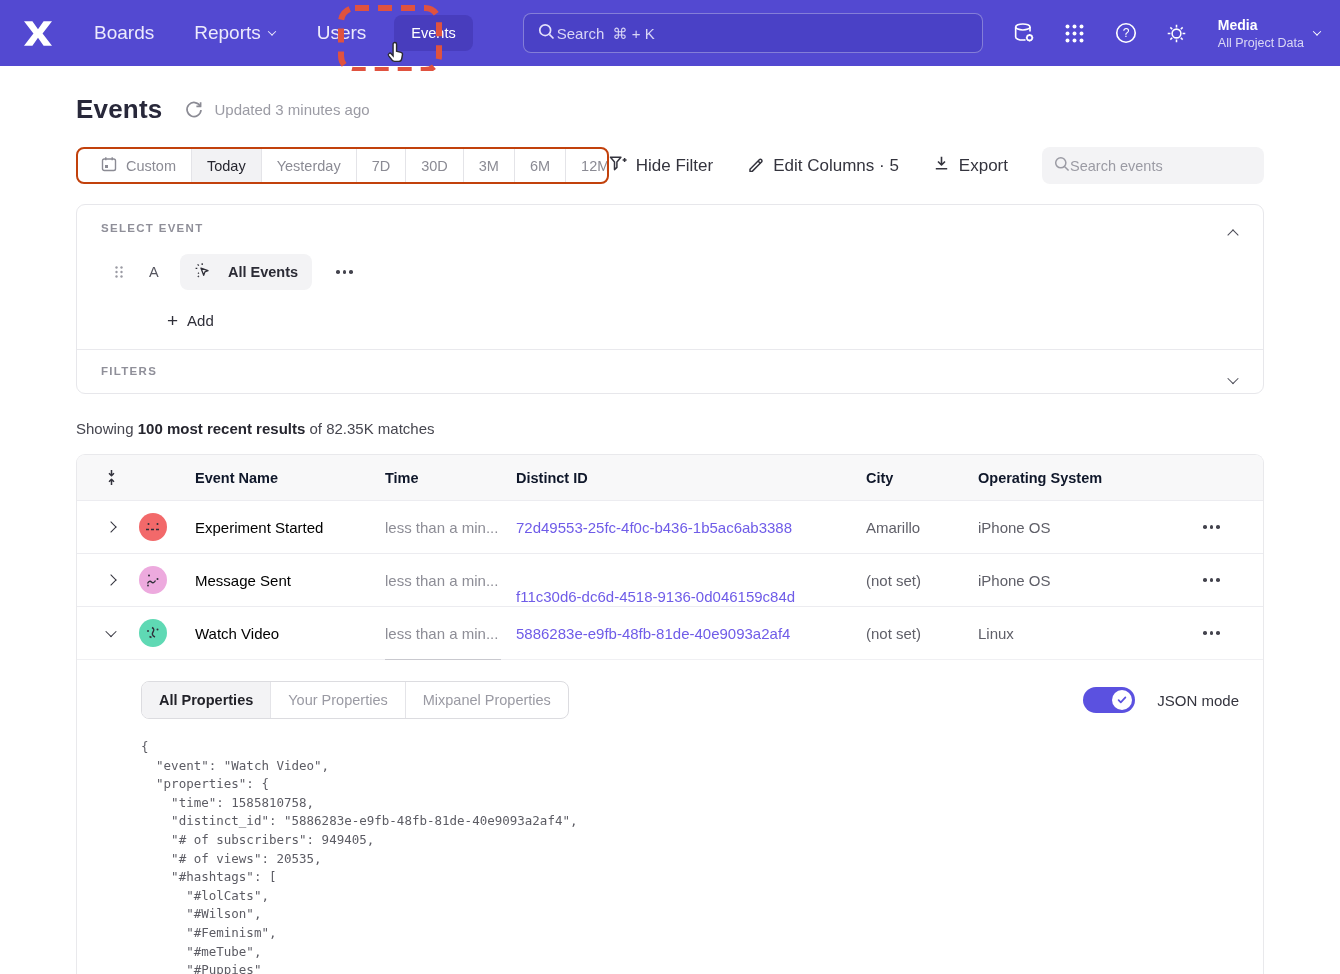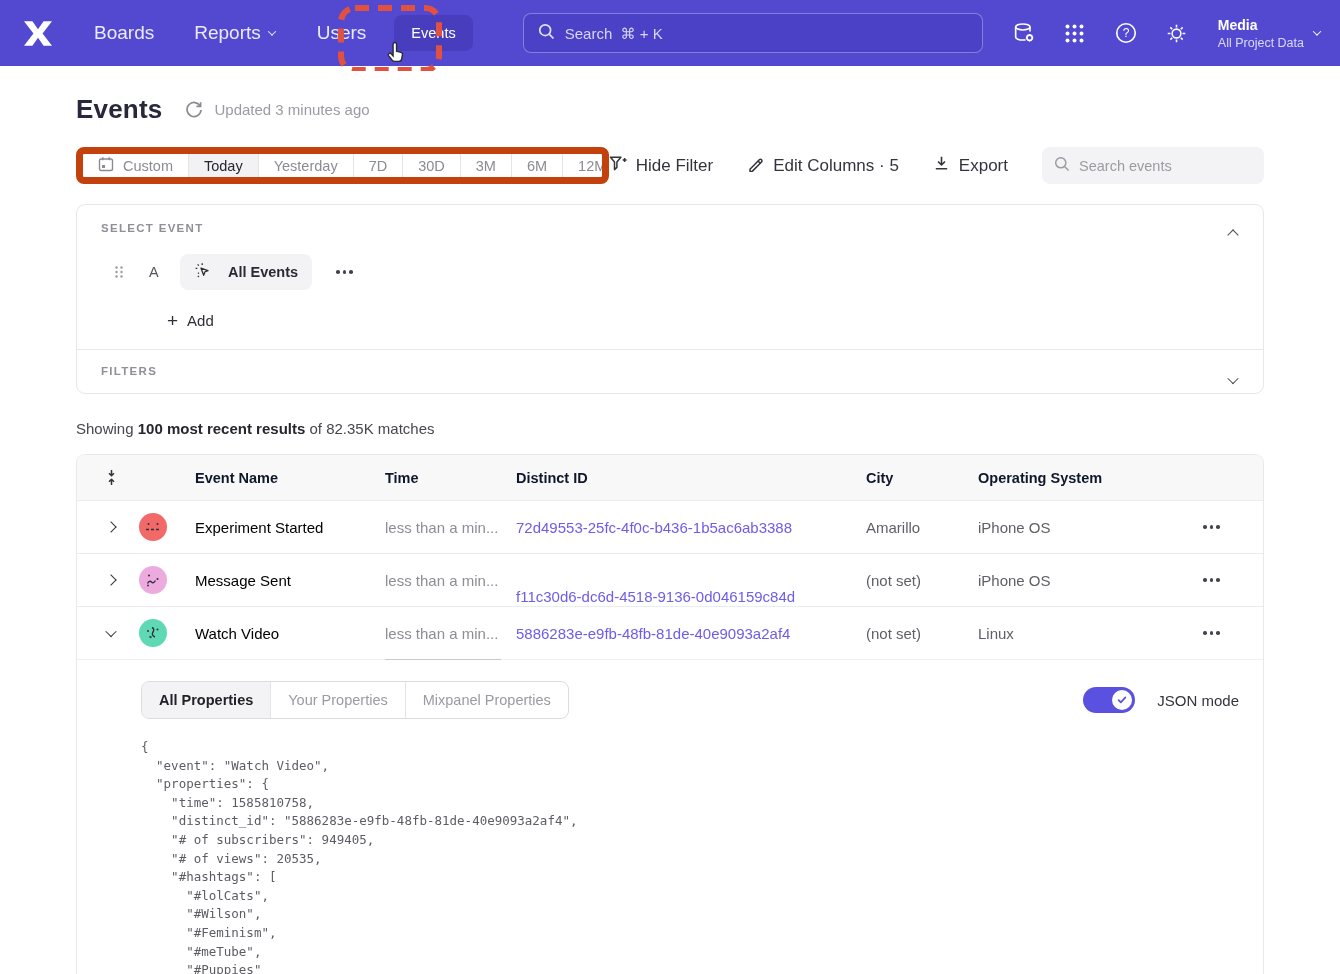--- a/index.html
+++ b/index.html
@@ -7,21 +7,21 @@
     font-family:"Liberation Sans", sans-serif; }
   body { position:relative; color:#3c3c46; }
 
   
   .topnav { height:66px; display:flex; align-items:center; padding:0 20px 0 24px; color:#fff; }
   .logo { width:30px; height:26px; display:flex; align-items:center; cursor:pointer; }
   .nav-item { font-size:19px; color:#eceafc; margin-left:40px; cursor:pointer; display:flex; align-items:center; gap:8px; }
   .nav-item.users { margin-left:42px; }
   .nav-btn { margin-left:28px; padding:10px 17px; border-radius:8px; background:#483dbd; font-size:14.5px; color:#fff; }
   .nav-search { margin-left:50px; width:460px; height:40px; border-radius:8px; background:#4а41c6;
-    background:#4a41c6; border:1px solid rgba(255,255,255,.32); display:flex; align-items:center; padding:0 14px; gap:10px;justify-content:space-between; }
+    background:#4a41c6; border:1px solid rgba(255,255,255,.32); display:flex; align-items:center; padding:0 14px; gap:2px;justify-content:space-between; }
   .nav-search input { background:transparent; border:none; outline:none; color:#fff; font-size:15px; width:100%;
     font-family:"Liberation Sans",sans-serif; }
   .nav-search input::placeholder { color:#d9d6f6; }
   .nav-right { margin-left:auto; display:flex; align-items:center; gap:27px; }
   .nav-icon { width:24px; height:24px; display:flex; align-items:center; justify-content:center; cursor:pointer; }
   .project { display:flex; align-items:center; gap:10px; cursor:pointer; margin-left:2px; }
   .project .pname { font-size:14px; font-weight:bold; line-height:19px; }
   .project .pscope { font-size:12.5px; color:rgba(255,255,255,.78); line-height:16px; }
   .chev { display:inline-block; width:8px; height:8px; border-right:1.8px solid currentColor; border-bottom:1.8px solid currentColor; }
   .chev.down { transform:rotate(45deg) translate(-1px,-1px); }
@@ -35,28 +35,28 @@
 
   
   .page { padding:0 52px; }
   .title-row { display:flex; align-items:center; margin-top:28px; padding-left:24px; }
   .page-title { font-size:26px; font-weight:bold; color:#28283a; letter-spacing:.2px; }
   .refresh { margin-left:22px; width:20px; height:20px; cursor:pointer; }
   .updated { margin-left:10px; font-size:15px; color:#9b9ba4; }
 
   
   .controls { display:flex; align-items:center; margin-top:22px; padding-left:24px; padding-right:24px; }
-  .seg { display:inline-flex; border:7px solid #c2410c; border-radius:8px; overflow:hidden; background:#fff; height:37px; }
+  .seg { display:inline-flex; border:2px solid #c2410c; border-radius:8px; overflow:hidden; background:#fff; height:37px;padding-left:8px; }
   .seg .opt { display:flex; align-items:center; gap:9px; padding:0 15px; font-size:14.5px; color:#8b8b94;
     border-left:1px solid #e4e4e8; cursor:pointer; white-space:nowrap; }
   .seg .opt:first-child { border-left:none; }
   .seg .opt.active { background:#f2f2f4; color:#26262f; font-weight:normal; }
   .toolbar { margin-left:auto; display:flex; align-items:center; gap:34px; }
   .tool-btn { display:flex; align-items:center; gap:9px; font-size:17px; color:#34343e; font-weight:500; cursor:pointer; white-space:nowrap; }
-  .search-events { width:222px; height:37px; background:#f3f3f5; border-radius:8px; display:flex; align-items:center; padding:0 12px; gap:9px; }
+  .search-events { width:222px; height:37px; background:#f3f3f5; border-radius:8px; display:flex; align-items:center; padding:0 12px; gap:0; }
   .search-events input { border:none; outline:none; background:transparent; font-size:14.5px; width:100%; color:#3c3c46;
     font-family:"Liberation Sans",sans-serif; }
   .search-events input::placeholder { color:#9b9ba4; }
 
   
   .query-card { margin:20px 24px 0; border:1px solid #e7e7eb; border-radius:9px; background:#fff; }
   .qc-section { padding:17px 24px 20px; position:relative; }
   .qc-label { font-size:11.5px; font-weight:bold; letter-spacing:1.3px; color:#8f8f99; }
   .qc-chevron { position:absolute; right:22px; top:16px; color:#4a4a55; cursor:pointer; padding:4px; }
   .event-row { display:flex; align-items:center; margin-top:20px; gap:0; }

